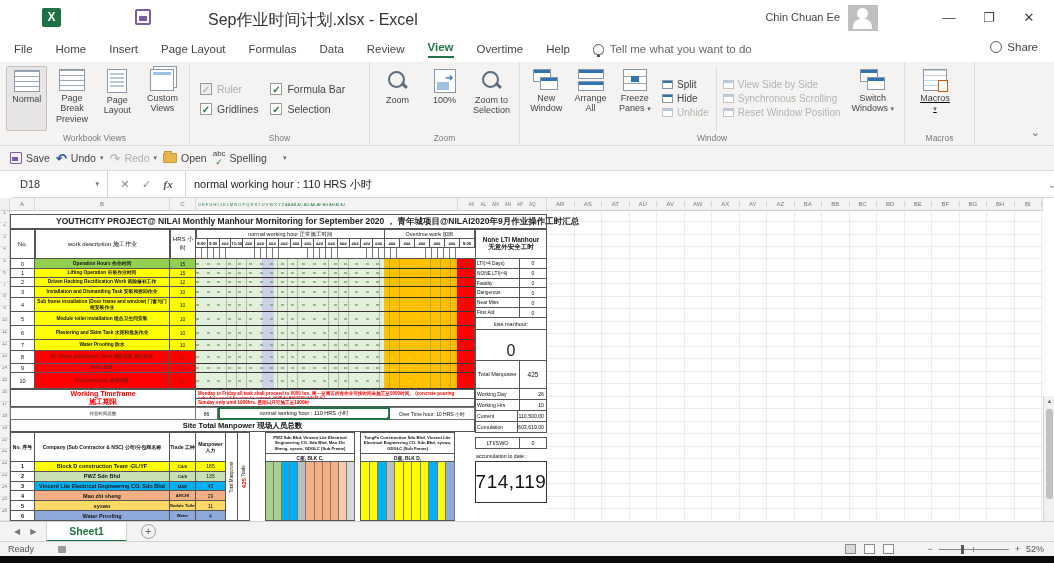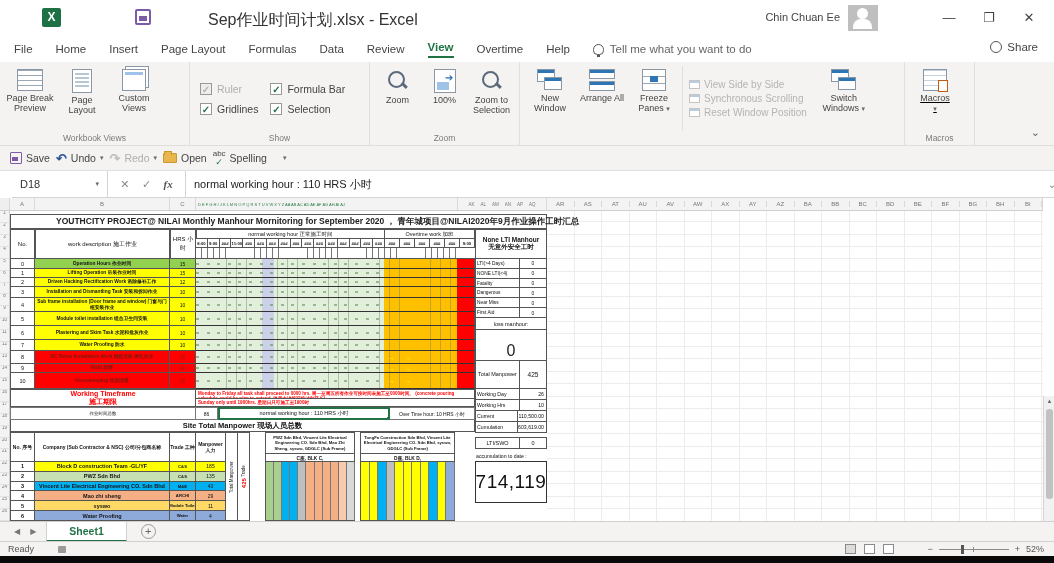--- a/index.html
+++ b/index.html
@@ -262,20 +262,24 @@
       <span>Tell me what you want to do</span>
     </div>
     <div class="share">
       <span class="share-icon"></span>
       <span>Share</span>
     </div>
   </div>
 
   <div class="ribbon">
     <div class="rgroup" style="width:190px;">
+      <div class="bigbtn sel">
+        <div class="ic-grid"></div>
+        <div class="lbl">Normal</div>
+      </div>
       <div class="bigbtn">
         <div class="ic-grid"></div>
         <div class="lbl">Page Break Preview</div>
       </div>
       <div class="bigbtn">
         <div class="ic-page"></div>
         <div class="lbl">Page Layout</div>
       </div>
       <div class="bigbtn">
         <div class="ic-pages"></div>
@@ -336,20 +340,34 @@
         <div class="ic-arr2">
             <i></i>
             <i></i>
           </div>
         <div class="lbl">Arrange All</div>
       </div>
       <div class="bigbtn">
         <div class="ic-freeze"></div>
         <div class="lbl"><span>Freeze Panes</span> <span class="caret">▾</span></div>
       </div>
+      <div class="smalls">
+        <div class="smallbtn">
+            <span class="si"></span>
+            <span>Split</span>
+          </div>
+        <div class="smallbtn">
+            <span class="si"></span>
+            <span>Hide</span>
+          </div>
+        <div class="smallbtn dim">
+            <span class="si"></span>
+            <span>Unhide</span>
+          </div>
+      </div>
       <div class="smalls" style="border-left:1px solid #e1dfdd; padding-left:6px;">
         <div class="smallbtn dim">
             <span class="si"></span>
             <span>View Side by Side</span>
           </div>
         <div class="smallbtn dim">
             <span class="si"></span>
             <span>Synchronous Scrolling</span>
           </div>
         <div class="smallbtn dim">
@@ -357,20 +375,21 @@
             <span>Reset Window Position</span>
           </div>
       </div>
       <div class="bigbtn" style="width:60px;">
         <div class="ic-win2">
             <i class="a"></i>
             <i class="b"></i>
           </div>
         <div class="lbl"><span>Switch Windows</span> <span class="caret">▾</span></div>
       </div>
+      <div class="rgroup-label">Window</div>
     </div>
 
     <div class="rgroup" style="width:70px;text-decoration:underline;">
       <div class="bigbtn">
         <div class="ic-macro"></div>
         <div class="lbl"><span>Macros</span><br><span class="caret">▾</span></div>
       </div>
       <div class="rgroup-label">Macros</div>
     </div>
     <div class="ribbon-collapse">⌄</div>

